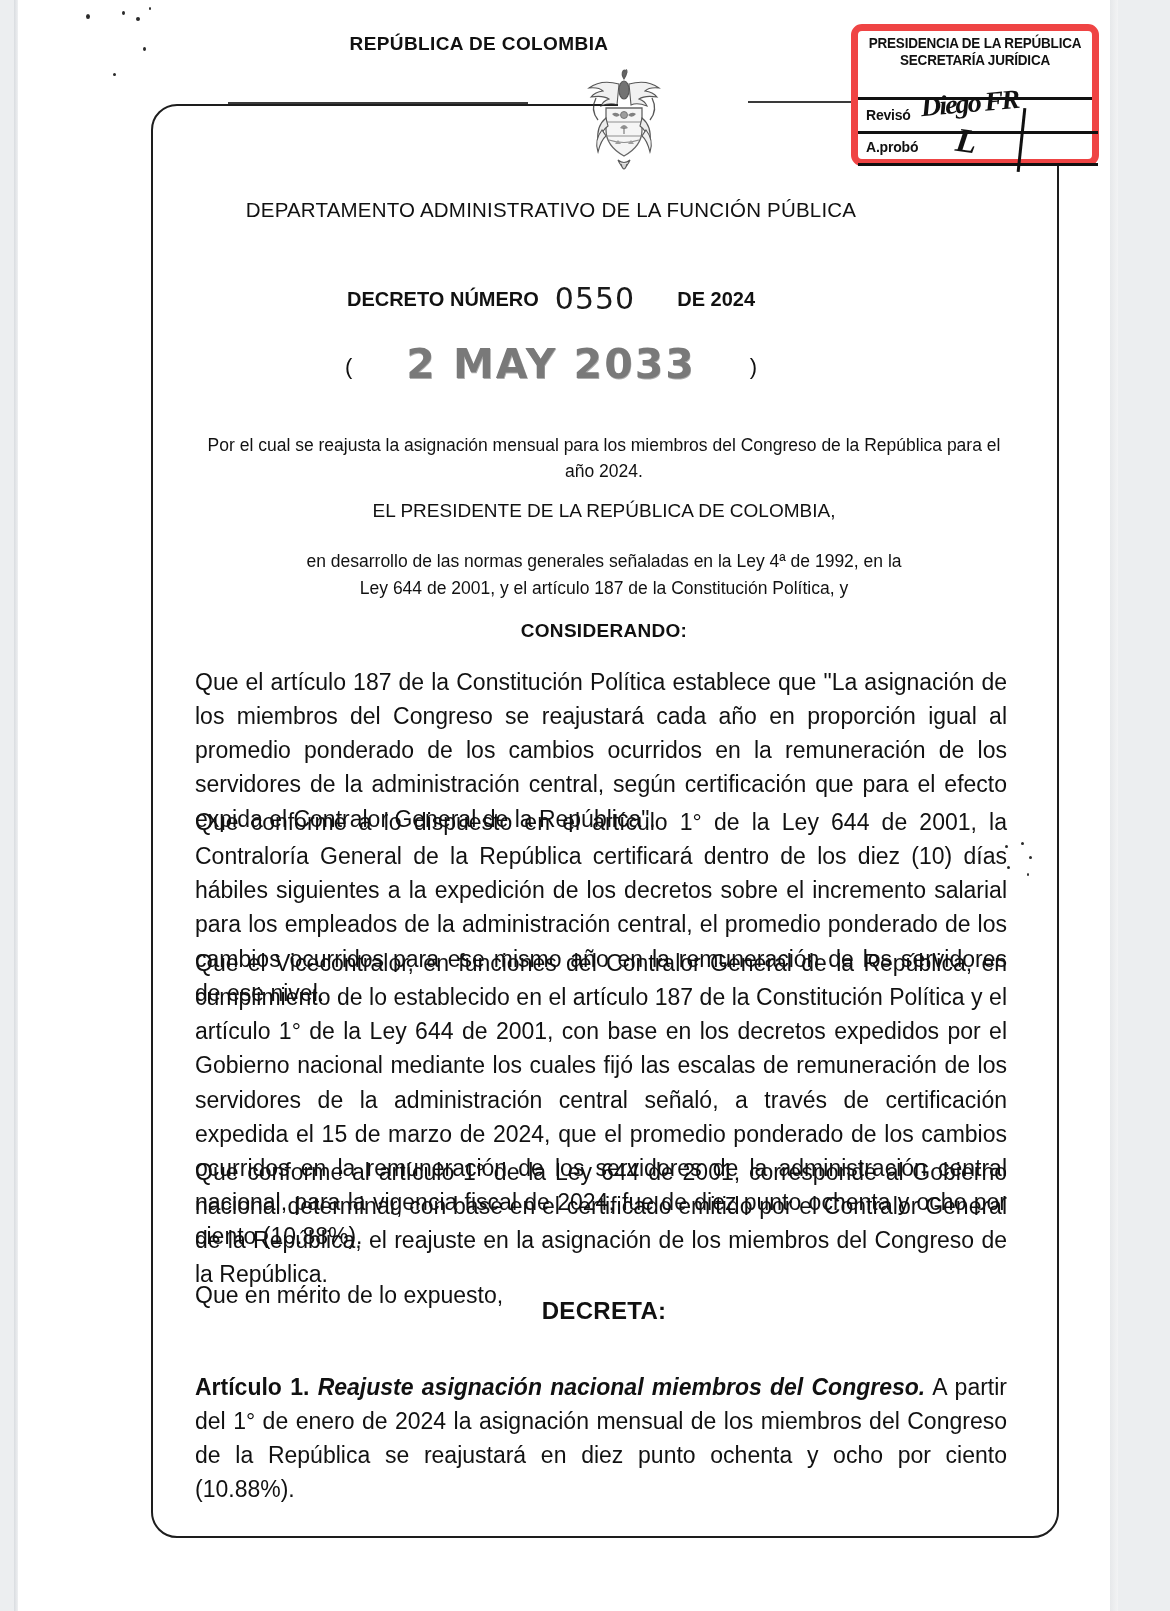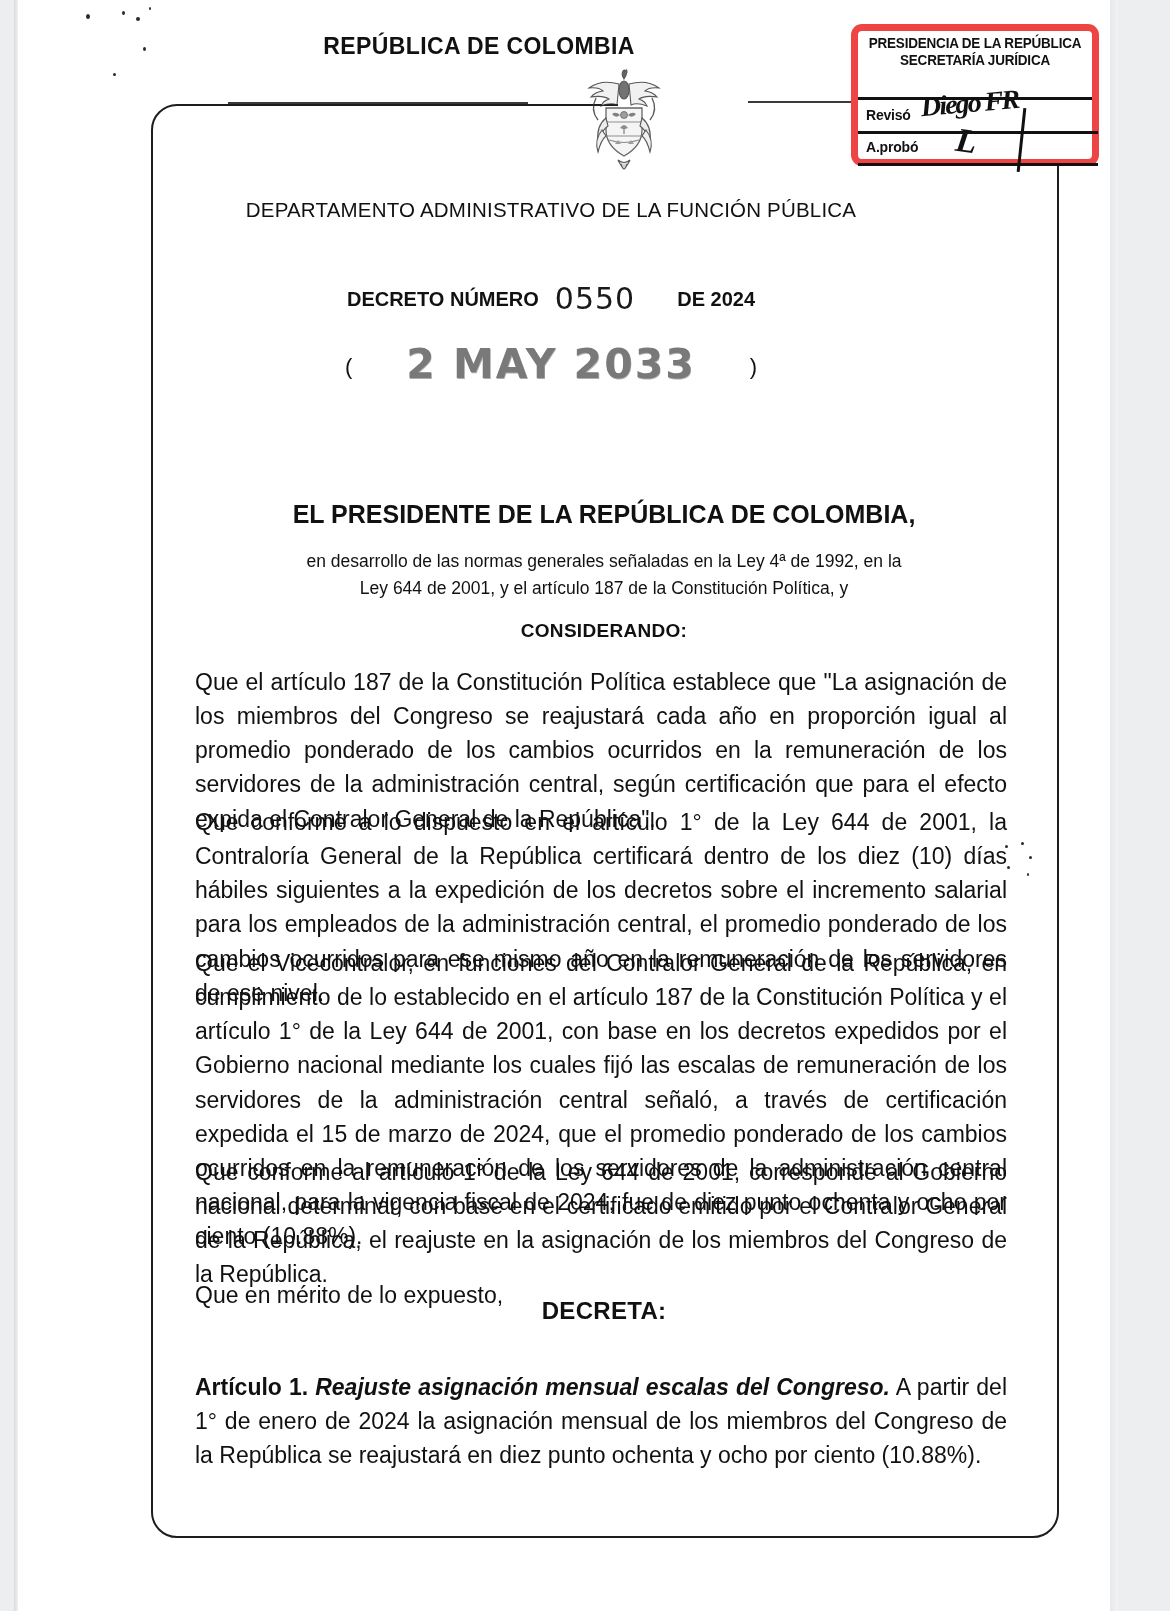--- a/index.html
+++ b/index.html
@@ -65,21 +65,21 @@
     height: 20px;
     background: #ffffff;
   }
 
   
   .hdr-country {
     position: absolute;
     left: 0; top: 33px;
     width: 946px;
     text-align: center;
-    font-size: 23px;
+    font-size: 19px;
     font-weight: bold;
     letter-spacing: 0.4px;
   }
   
   .hdr-country-inner {
     display: inline-block;
     transform: translateX(-12px);
   }
 
   .emblem {
@@ -251,22 +251,22 @@
     width: 800px;
     text-align: center;
     font-size: 17.5px;
     line-height: 1.5;
   }
   .president {
     position: absolute;
     left: 186px; top: 500px;
     width: 800px;
     text-align: center;
-    font-size: 25px;
-    font-weight: bold;
+    font-size: 19px;
+    font-weight: normal;
   }
   .basis {
     position: absolute;
     left: 186px; top: 548px;
     width: 800px;
     text-align: center;
     font-size: 17.5px;
     line-height: 1.52;
   }
   .considerando {
@@ -401,37 +401,38 @@
     <div class="dept-title">DEPARTAMENTO ADMINISTRATIVO DE LA FUNCIÓN PÚBLICA</div>
 
     <div class="decreto-line">
       <span>DECRETO NÚMERO</span><span class="decreto-num">0550</span><span class="decreto-de">DE 2024</span>
     </div>
 
     <div class="date-line">
       <span class="paren">(</span><span class="date-stamp">2 MAY 2033</span><span class="paren">)</span>
     </div>
 
+    <div class="subject">Por el cual se reajusta la asignación mensual para los miembros del Congreso de la República para el año 2024.</div>
 
     <div class="president">EL PRESIDENTE DE LA REPÚBLICA DE COLOMBIA,</div>
 
     <div class="basis">
       <div>en desarrollo de las normas generales señaladas en la Ley 4ª de 1992, en la</div>
       <div>Ley 644 de 2001, y el artículo 187 de la Constitución Política, y</div>
     </div>
 
     <div class="considerando">CONSIDERANDO:</div>
 
     <div class="body-col p1">Que el artículo 187 de la Constitución Política establece que "La asignación de los miembros del Congreso se reajustará cada año en proporción igual al promedio ponderado de los cambios ocurridos en la remuneración de los servidores de la administración central, según certificación que para el efecto expida el Contralor General de la República".</div>
     <div class="body-col p2">Que conforme a lo dispuesto en el artículo 1° de la Ley 644 de 2001, la Contraloría General de la República certificará dentro de los diez (10) días hábiles siguientes a la expedición de los decretos sobre el incremento salarial para los empleados de la administración central, el promedio ponderado de los cambios ocurridos para ese mismo año en la remuneración de los servidores de ese nivel.</div>
     <div class="body-col p3">Que el Vicecontralor, en funciones del Contralor General de la República, en cumplimiento de lo establecido en el artículo 187 de la Constitución Política y el artículo 1° de la Ley 644 de 2001, con base en los decretos expedidos por el Gobierno nacional mediante los cuales fijó las escalas de remuneración de los servidores de la administración central señaló, a través de certificación expedida el 15 de marzo de 2024, que el promedio ponderado de los cambios ocurridos en la remuneración de los servidores de la administración central nacional, para la vigencia fiscal de 2024, fue de diez punto ochenta y ocho por ciento (10.88%).</div>
     <div class="body-col p4">Que conforme al artículo 1° de la Ley 644 de 2001, corresponde al Gobierno nacional determinar, con base en el certificado emitido por el Contralor General de la República, el reajuste en la asignación de los miembros del Congreso de la República.</div>
     <div class="body-col p5">Que en mérito de lo expuesto,</div>
 
     <div class="decreta">DECRETA:</div>
 
     <div class="body-col art1">
       <span class="art-num">Artículo 1.</span>
-      <span class="art-head">Reajuste asignación mensual escalas del Congreso.</span><span> A partir del 1° de enero de 2024 la asignación mensual de los miembros del Congreso de la República se reajustará en diez punto ochenta y ocho por ciento (10.88%).</span>
+      <span class="art-head">Reajuste asignación nacional miembros del Congreso.</span><span> A partir del 1° de enero de 2024 la asignación mensual de los miembros del Congreso de la República se reajustará en diez punto ochenta y ocho por ciento (10.88%).</span>
     </div>
 
   </div>
 </div>
 
 </body></html>

